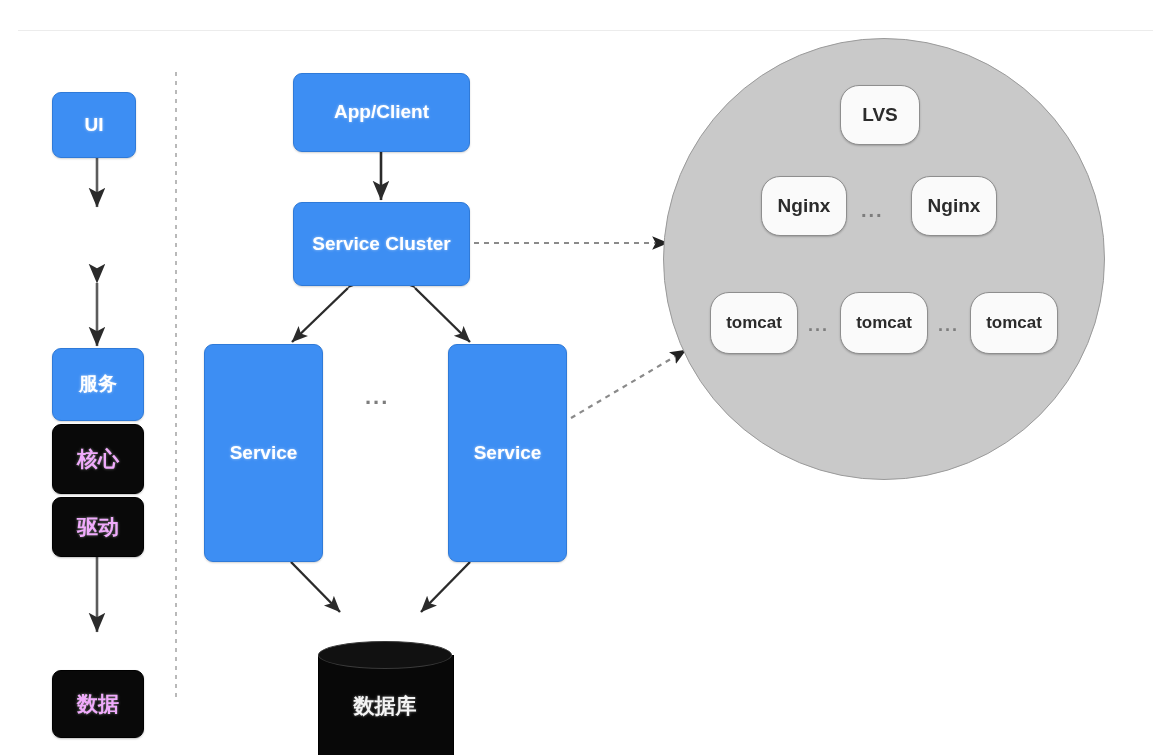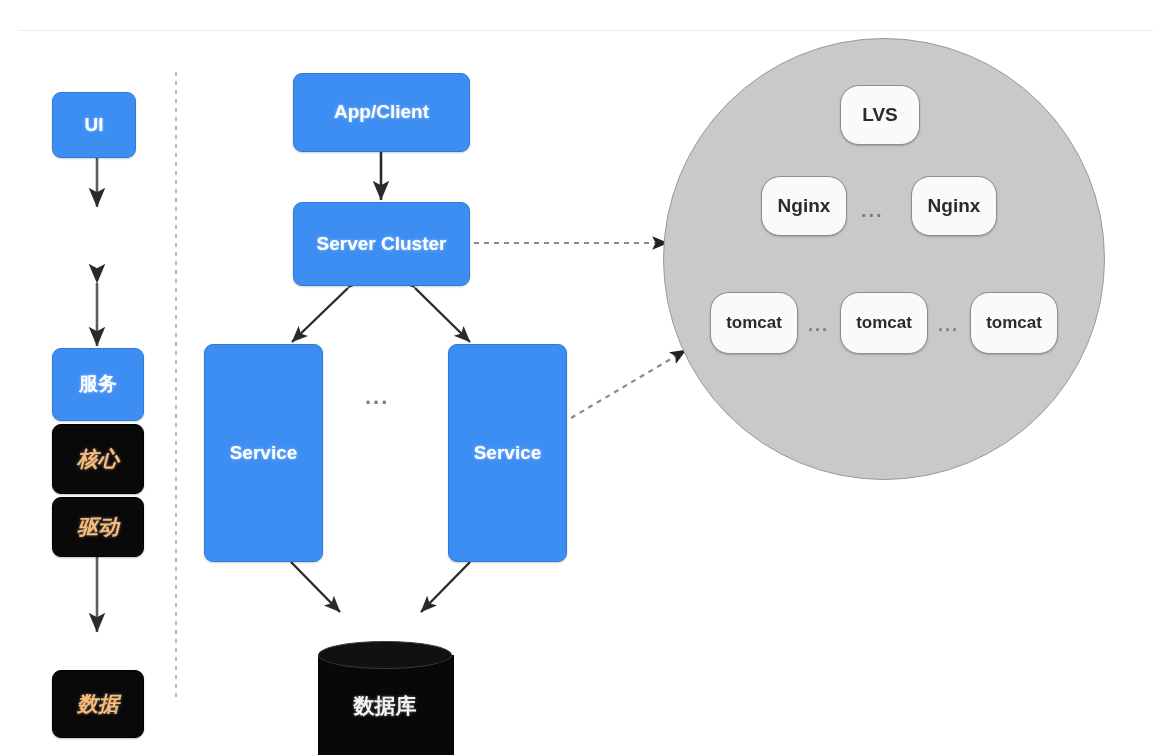--- a/index.html
+++ b/index.html
@@ -66,26 +66,25 @@
     border: 1px solid #2f7ad8;
     color: #ffffff;
     font-size: 19px;
     font-weight: 700;
     text-shadow: 0 0 3px rgba(255,255,255,.55);
     box-shadow: 0 1px 2px rgba(0,0,0,.18);
   }
   .black {
     background: #090909;
     border: 1px solid #000000;
-    color: #fdba74;
+    color: #f0abfc;
     font-size: 21px;
     font-weight: 700;
     text-shadow: 0 0 3px rgba(255,255,255,.45);
     box-shadow: 0 1px 2px rgba(0,0,0,.25);
-    font-style: italic;
   }
   .white {
     background: #fafafa;
     border: 1px solid #8e8e8e;
     color: #2b2b2b;
     font-size: 19px;
     font-weight: 600;
     border-radius: 19px;
     box-shadow: 0 1px 2px rgba(0,0,0,.22);
   }
@@ -235,21 +234,21 @@
 
   <div class="node black" style="left:52px; top:670px; width:92px; height:68px;">
     <span>数据</span>
   </div>
 
   <div class="node blue" style="left:293px; top:73px; width:177px; height:79px;">
     <span>App/Client</span>
   </div>
 
   <div class="node blue" style="left:293px; top:202px; width:177px; height:84px;">
-    <span>Server Cluster</span>
+    <span>Service Cluster</span>
   </div>
 
   <div class="node blue" style="left:204px; top:344px; width:119px; height:218px;">
     <span>Service</span>
   </div>
 
   <div class="node blue" style="left:448px; top:344px; width:119px; height:218px;">
     <span>Service</span>
   </div>
 

